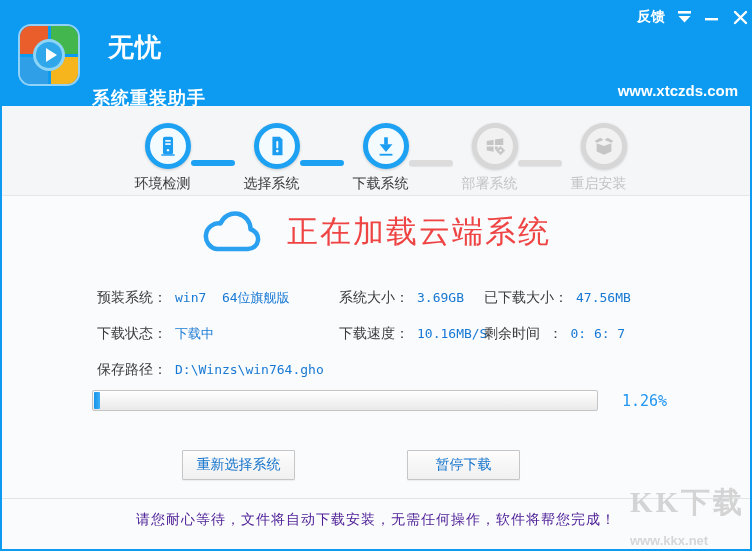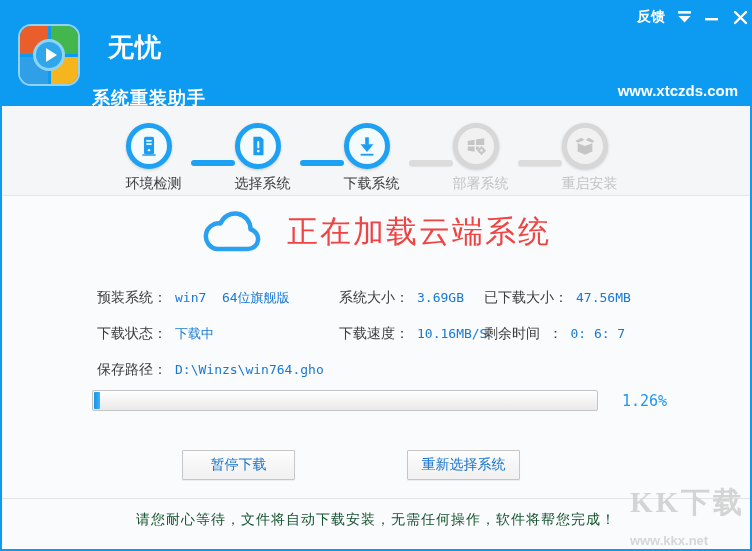--- a/index.html
+++ b/index.html
@@ -32,21 +32,21 @@
   .app-name  { position:absolute; left:106px; top:30px; color:#fff; font-size:26px; font-weight:bold; letter-spacing:1px; }
   .app-sub   { position:absolute; left:90px; top:62px; color:#fff; font-size:18px; font-weight:bold; letter-spacing:1px;margin-top:24px; }
   .tb-controls { position:absolute; top:7px; right:1px; display:flex; align-items:center; gap:10px; height:20px; }
   .tb-feedback { color:#fff; font-size:14px; font-weight:bold; cursor:pointer; }
   .tb-btn { display:flex; align-items:center; justify-content:center; width:18px; height:18px; cursor:pointer; }
   .website { position:absolute; right:12px; bottom:7px; color:#fff; font-size:15px; font-weight:bold; }
 
   
   .steps-bar { height:90px; background:#f5f6f8; border-bottom:1px solid #e4e6e8;
     display:flex; justify-content:center; align-items:flex-start; padding-top:17px; }
-  .step { width:65px; display:flex; flex-direction:column; align-items:flex-start; }
+  .step { width:65px; display:flex; flex-direction:column; align-items:flex-end; }
   .step .circle { width:46px; height:46px; border-radius:50%;
     display:flex; align-items:center; justify-content:center;
     box-shadow:0 1px 3px rgba(0,0,0,.18); }
   .step .label { margin-top:6px; font-size:14px; white-space:nowrap; }
   .step.done .circle, .step.active .circle { border:5px solid #1da1f3; background:#f4fbff; color:#1b9df2; }
   .step.done .label,  .step.active .label  { color:#3a3a3a; }
   .step.pending .circle { border:5px solid #d7d7d7; background:#f1f1f1; color:#c5c5c5; }
   .step.pending .label  { color:#c3c3c3; }
   .connector { width:44px; height:6px; border-radius:3px; margin-top:37px; }
   .connector.done, .connector.active { background:#1da1f3; }
@@ -72,21 +72,21 @@
   .progress-text { margin-left:24px; color:#2196f3; font-size:15px; font-family:"DejaVu Sans Mono", monospace; }
 
   .buttons-row { position:absolute; left:180px; top:254px; display:flex; gap:112px; }
   .btn { width:113px; height:30px; font-size:14px; color:#1473cc;
     background:linear-gradient(to bottom,#fdfdfd,#f0f0f0);
     border:1px solid #c6c6c6; border-radius:1px; cursor:pointer;
     font-family:"Liberation Sans", sans-serif; box-shadow:0 1px 1px rgba(0,0,0,.06); }
 
   .bottom-sep { position:absolute; top:302px; left:0; right:0; border-top:1px solid #e2e5e8; }
   .notice { position:absolute; top:315px; left:0; width:100%; text-align:center;
-    color:#14532d; font-size:14px; letter-spacing:1px; }
+    color:#4c1d95; font-size:14px; letter-spacing:1px; }
 
   .watermark { position:absolute; right:5px; bottom:2px; text-align:left; line-height:1; pointer-events:none; }
   .watermark .wm-name { color:#d4d4d4; font-size:29px; font-weight:bold; letter-spacing:3px;
     font-family:"Liberation Serif", serif; }
   .watermark .wm-url { color:#d6d6d6; font-size:13px; font-weight:bold; margin-top:17px;
     font-family:"Liberation Sans", sans-serif; }
 </style>
 </head>
 <body>
 
@@ -221,22 +221,22 @@
     </div>
 
     <div class="progress-row">
       <div class="progress-track">
         <div class="progress-fill" style="width: 1.26%;"></div>
       </div>
       <span class="progress-text">1.26%</span>
     </div>
 
     <div class="buttons-row">
+      <button class="btn">重新选择系统</button>
       <button class="btn">暂停下载</button>
-      <button class="btn">重新选择系统</button>
     </div>
 
     <div class="bottom-sep"></div>
     <div class="notice">请您耐心等待，文件将自动下载安装，无需任何操作，软件将帮您完成！</div>
 
     <div class="watermark">
       <div class="wm-name">KK下载</div>
       <div class="wm-url">www.kkx.net</div>
     </div>
   </div>

